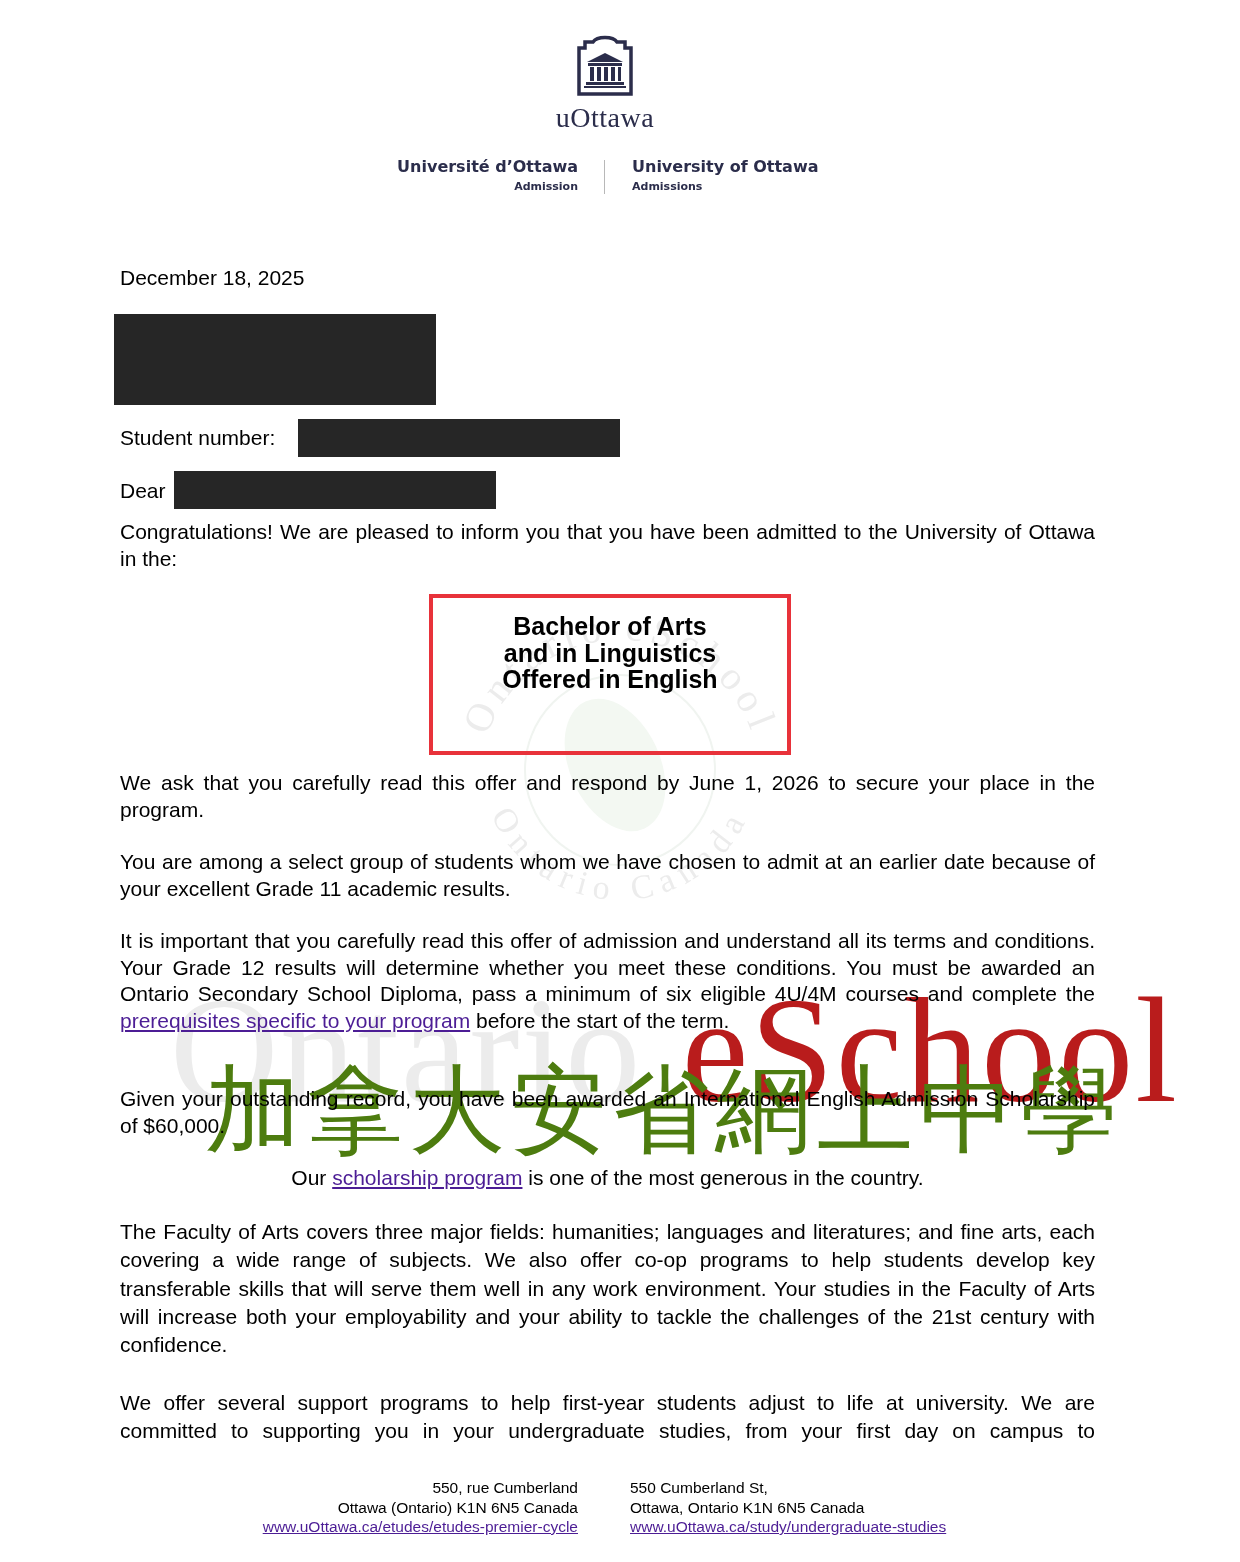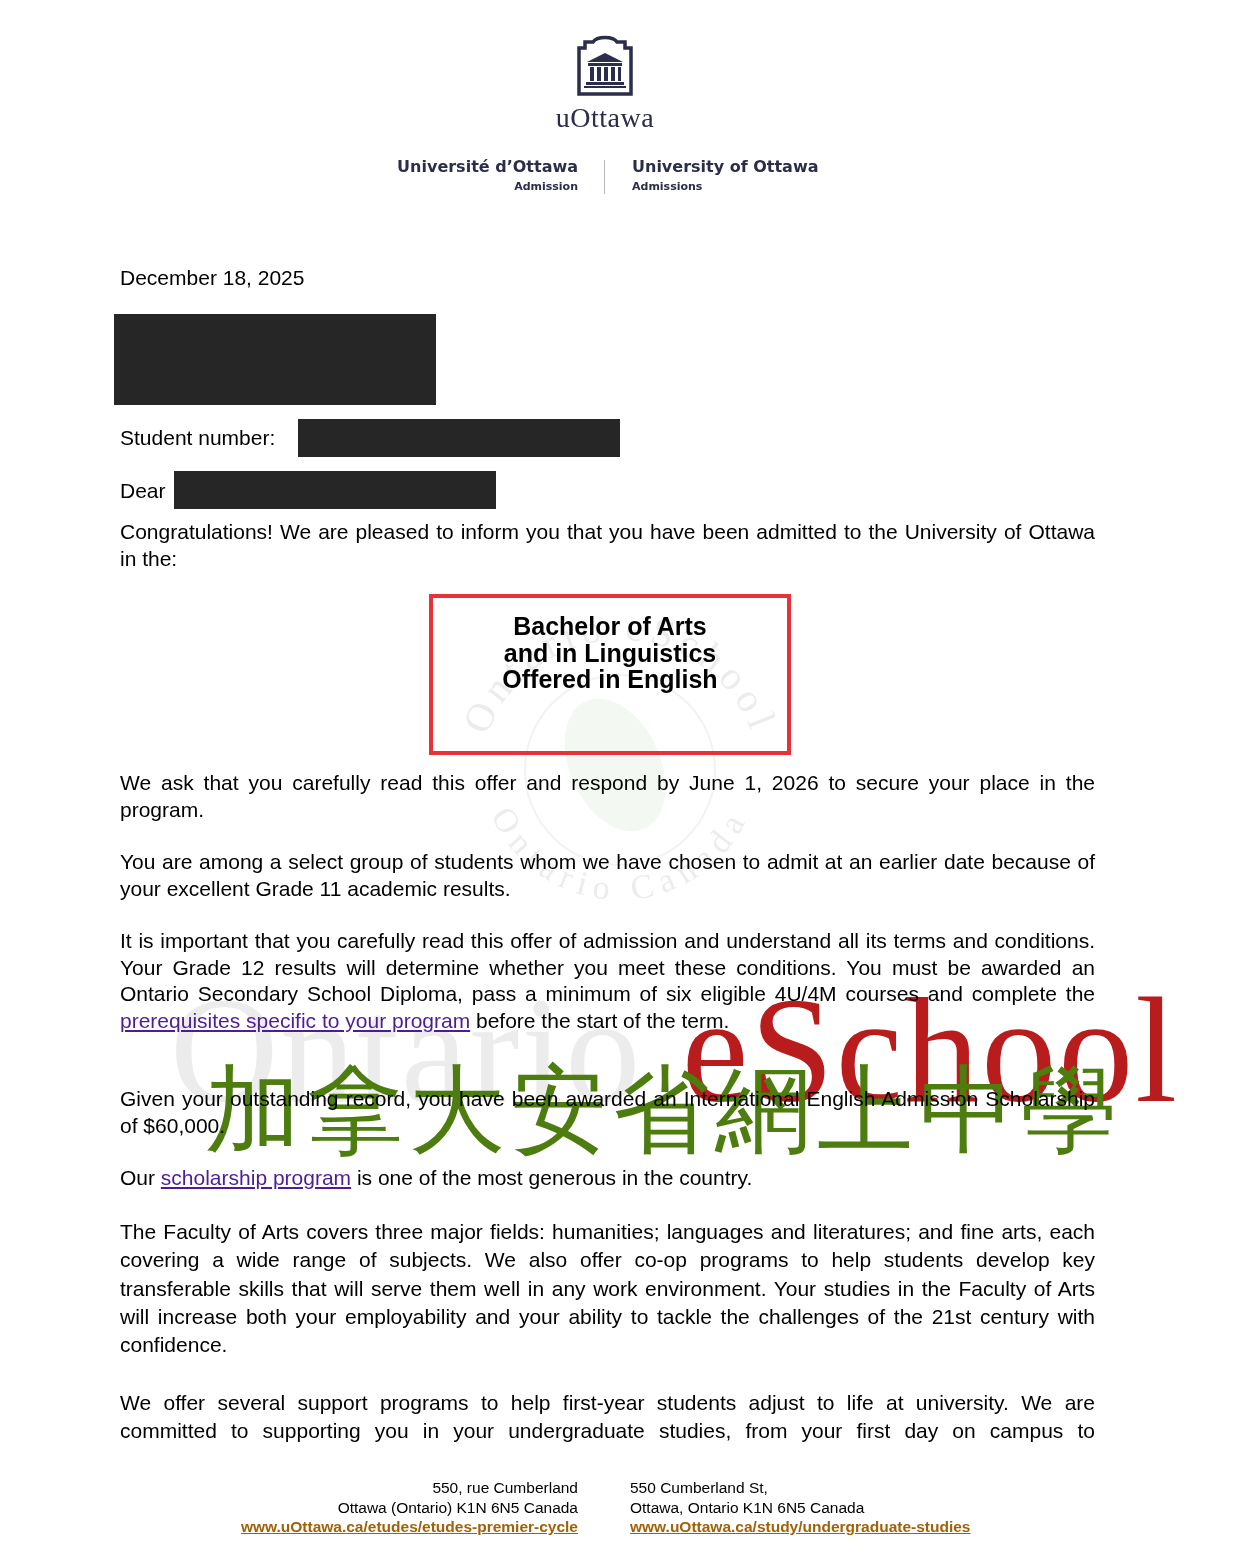--- a/index.html
+++ b/index.html
@@ -30,21 +30,21 @@
 
     .redact { position: absolute; background: #262626; z-index: 2; }
 
     .program-box { position: absolute; left: 429px; top: 594px; width: 354px; height: 153px; border: 4px solid #e8323a; box-sizing: content-box; z-index: 1; text-align: center; font-weight: bold; font-size: 25px; line-height: 26.5px; padding-top: 0; }
     .program-box div { white-space: nowrap; }
 
     
     .foot { position: absolute; top: 1478px; font-size: 15.5px; line-height: 19.5px; z-index: 1; }
     .foot-fr { right: 662px; text-align: right; }
     .foot-en { left: 630px; text-align: left; }
-    .foot .link { color: #a16207; font-weight: bold; }
+    .foot .link { color: #4c1d95; }
   </style>
 </head>
 <body>
 
 <div class="wm wm-latin"><span>Ontario </span><span class="e">eSchool</span></div>
 <div class="wm wm-cjk">加拿大安省網上中學</div>
 <svg class="wm wm-seal" viewBox="0 0 360 360">
   <defs>
     <path id="sealTop" d="M 40 190 A 140 140 0 0 1 320 190"></path>
     <path id="sealBot" d="M 40 170 A 140 140 0 0 0 320 170"></path>
@@ -102,21 +102,21 @@
 </div>
 
 <div class="txt justify" style="top:770px;">We ask that you carefully read this offer and respond by June 1, 2026 to secure your place in the program.</div>
 
 <div class="txt justify" style="top:849px;">You are among a select group of students whom we have chosen to admit at an earlier date because of your excellent Grade 11 academic results.</div>
 
 <div class="txt justify" style="top:928px;"><span>It is important that you carefully read this offer of admission and understand all its terms and conditions. Your Grade 12 results will determine whether you meet these conditions. You must be awarded an Ontario Secondary School Diploma, pass a minimum of six eligible 4U/4M courses and complete the </span><span class="link">prerequisites specific to your program</span><span> before the start of the term.</span></div>
 
 <div class="txt justify" style="top:1086px;">Given your outstanding record, you have been awarded an International English Admission Scholarship of $60,000.</div>
 
-<div class="txt" style="top:1165px;"><span>Our </span><span class="link">scholarship program</span><span> is one of the most generous in the country.</span></div>
+<div class="txt" style="top:1165px;text-align:center;"><span>Our </span><span class="link">scholarship program</span><span> is one of the most generous in the country.</span></div>
 
 <div class="txt justify" style="top:1218px; line-height:28.3px;">The Faculty of Arts covers three major fields: humanities; languages and literatures; and fine arts, each covering a wide range of subjects. We also offer co-op programs to help students develop key transferable skills that will serve them well in any work environment. Your studies in the Faculty of Arts will increase both your employability and your ability to tackle the challenges of the 21st century with confidence.</div>
 
 <div class="txt spread" style="top:1389px; line-height:28.3px;">We offer several support programs to help first-year students adjust to life at university. We are committed to supporting you in your undergraduate studies, from your first day on campus to</div>
 
 <div class="foot foot-fr">
   <div>550, rue Cumberland</div>
   <div>Ottawa (Ontario) K1N 6N5 Canada</div>
   <div class="link">www.uOttawa.ca/etudes/etudes-premier-cycle</div>
 </div>

